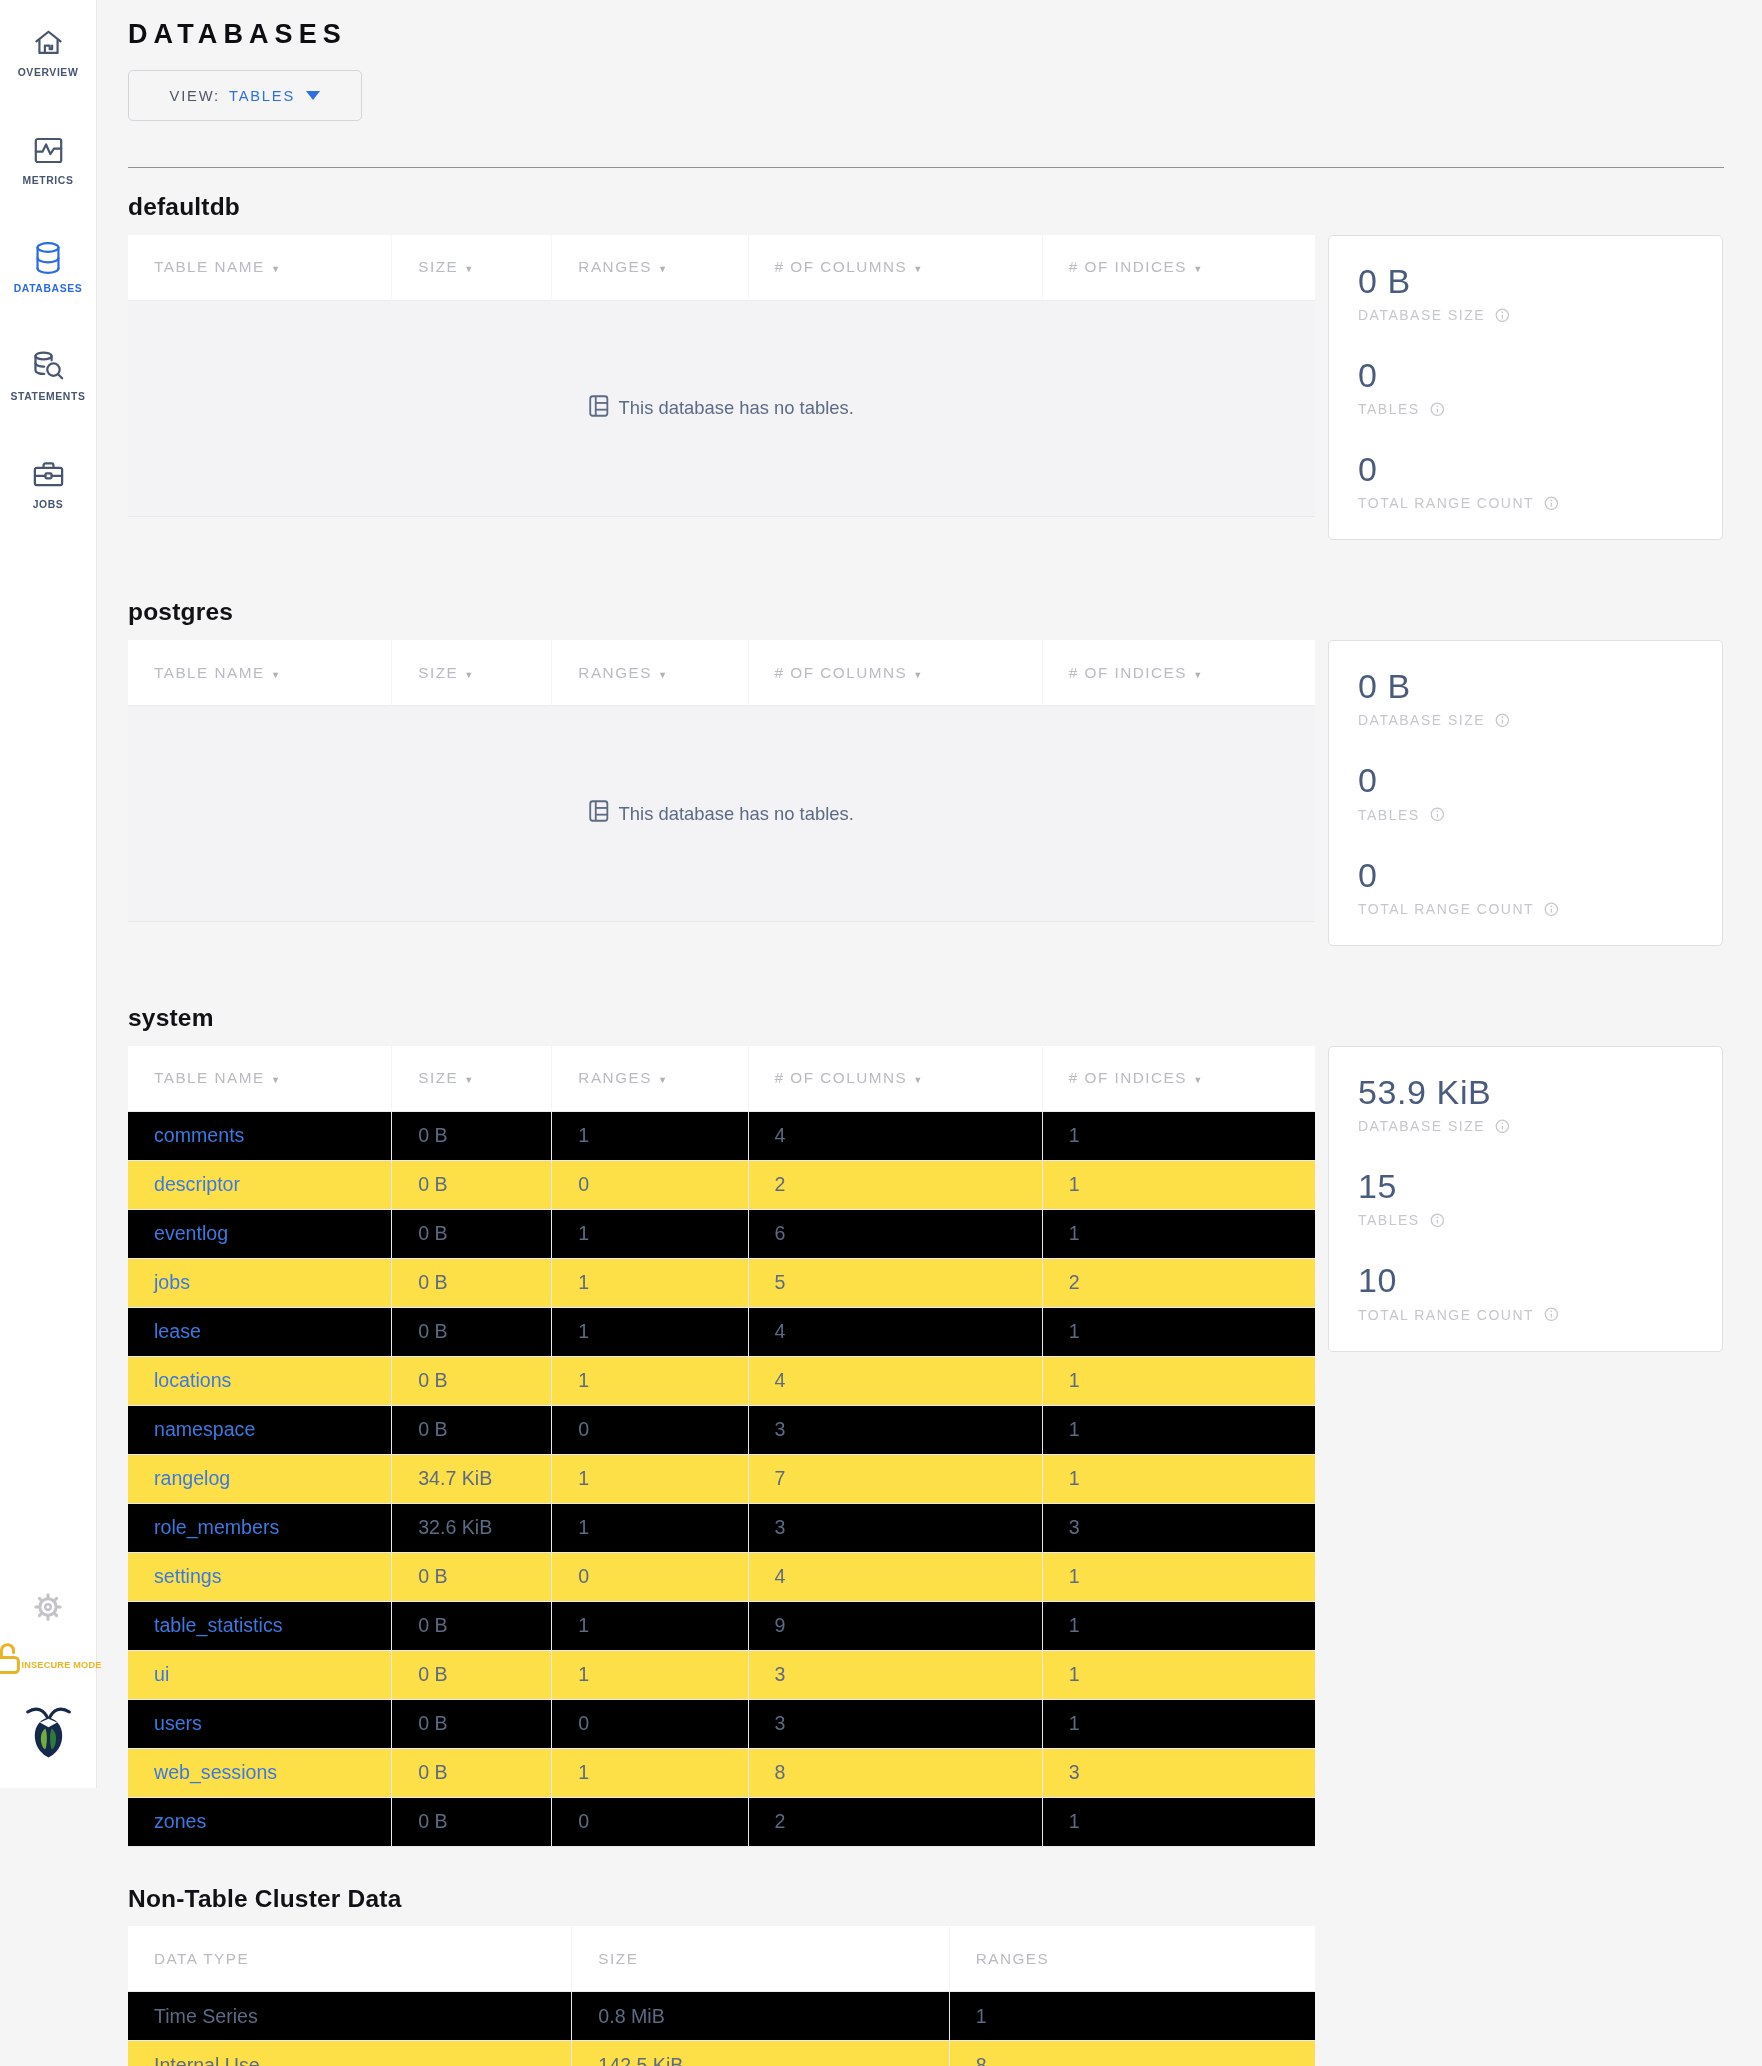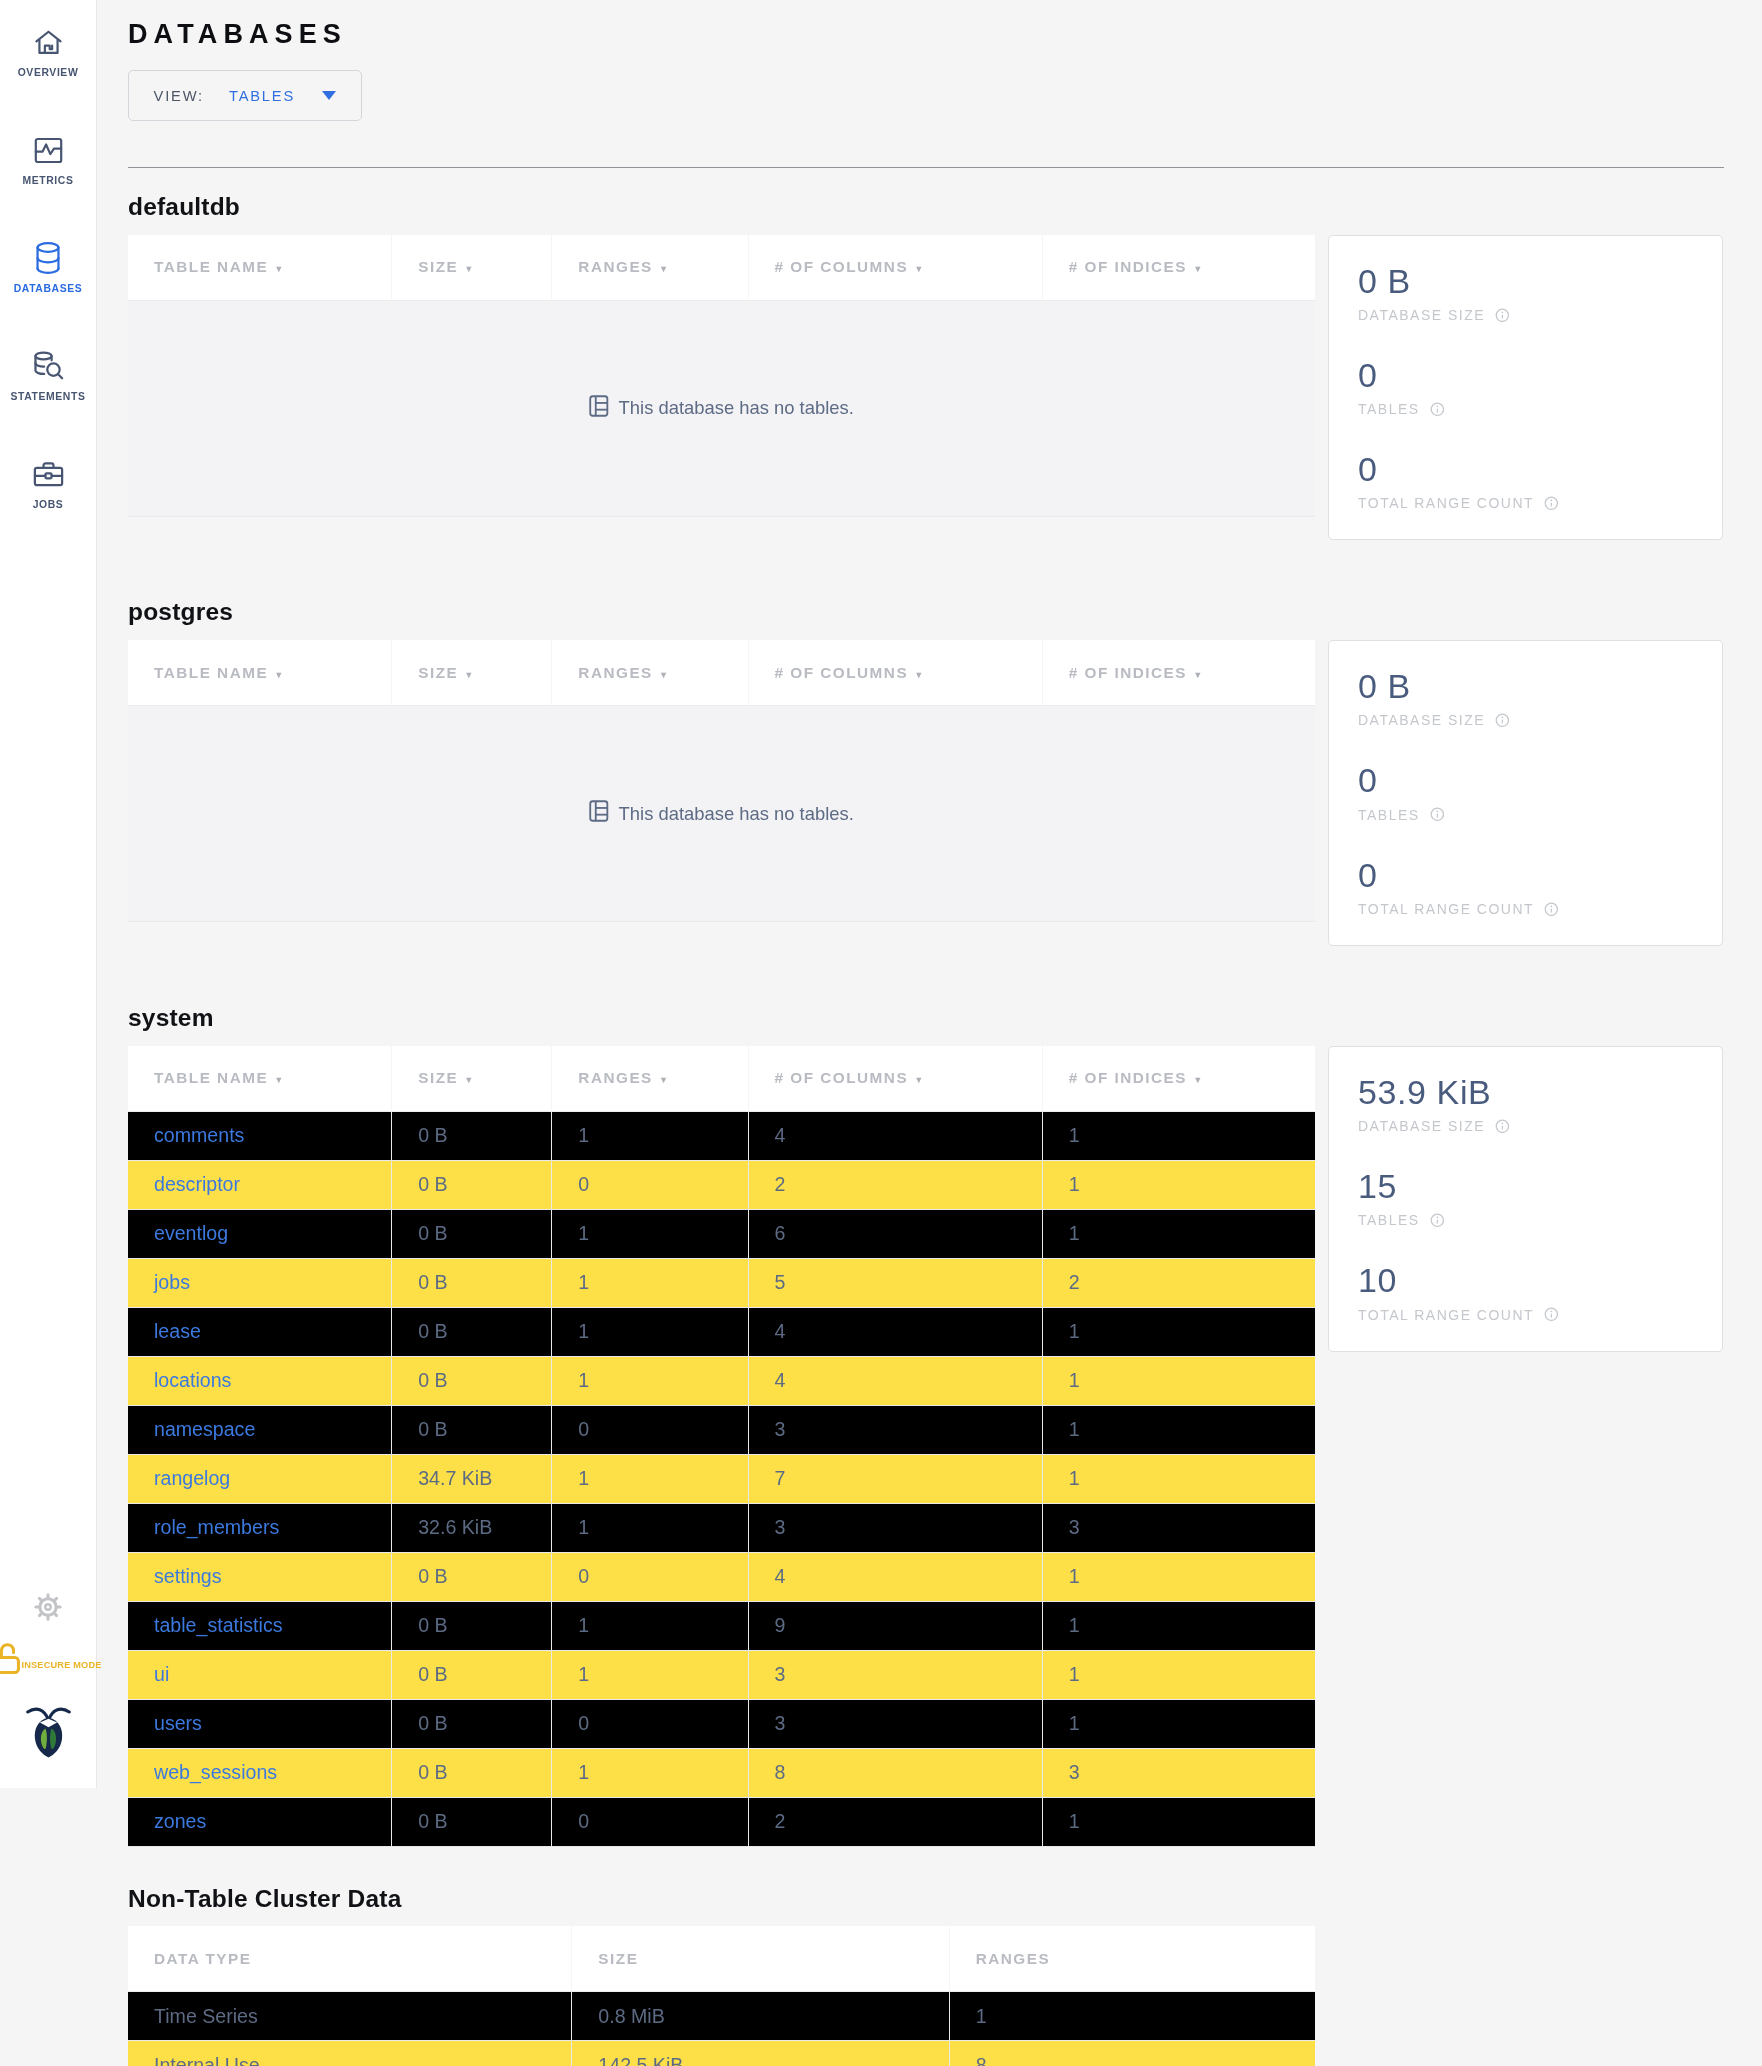--- a/index.html
+++ b/index.html
@@ -44,21 +44,21 @@
   }
   .logo-wrap { margin-top:27px; }
   
   .main { margin-left:97px; padding:21.4px 40px 0 31px; }
   .page-title {
     font-size:27px; font-weight:600; letter-spacing:6.1px; color:#0c0e11; line-height:27px;
   }
   .view-box {
     margin-top:22px; width:234px; height:51px;
     border:1.2px solid #d3d5da; border-radius:4.9px;
-    display:flex; align-items:center; justify-content:center; gap:25px;
+    display:flex; align-items:center; justify-content:center; gap:9px;
     cursor:pointer; background:transparent;
   }
   .view-label { font-size:14.7px; letter-spacing:1.8px; color:#4d5666; }
   .view-value { font-size:14.7px; letter-spacing:1.8px; color:#2f6fe0; }
   .view-caret {
     width:0; height:0; margin-left:2.4px;
     border-left:7.3px solid transparent; border-right:7.3px solid transparent;
     border-top:9.2px solid #2f6fe0;
   }
   .top-divider { margin-top:46px; border-top:1.2px solid #919197; width:1596px; }
@@ -72,21 +72,21 @@
   .nontable-section h2 { margin-top:38px; }
   .section-body { margin-top:14.7px; display:flex; align-items:flex-start; gap:13px; }
   
   table { table-layout:fixed; border-collapse:separate; border-spacing:0; }
   .db-table { width:1187px; }
   .nt-table { width:1187px; }
   col.c1{width:264px} col.c2{width:160px} col.c3{width:196px} col.c4{width:294px} col.c5{width:272px}
   col.n1{width:444px} col.n2{width:377px} col.n3{width:365px}
   thead th {
     height:66px; background:#ffffff; text-align:left; vertical-align:middle;
-    padding-left:26px; font-weight:bold; font-size:15.3px; letter-spacing:1.5px;
+    padding-left:26px; font-weight:normal; font-size:15.3px; letter-spacing:1.5px;
     color:#b8bbc1; text-transform:uppercase; white-space:nowrap;
     border-right:1.8px solid #f5f5f6; border-bottom:0.6px solid #ececee;
   }
   thead th:last-child { border-right:none; }
   thead th.sortable { cursor:pointer; }
   .sort-arrow { font-size:9.2px; color:#aeb1b8; margin-left:6.1px; }
   tbody td {
     height:49px; padding-left:26px; font-size:19.6px; vertical-align:middle;
     color:#5c6a84; border-right:0.6px solid #e9e9eb; border-bottom:0.6px solid #e9e9eb;
     white-space:nowrap; overflow:hidden;

